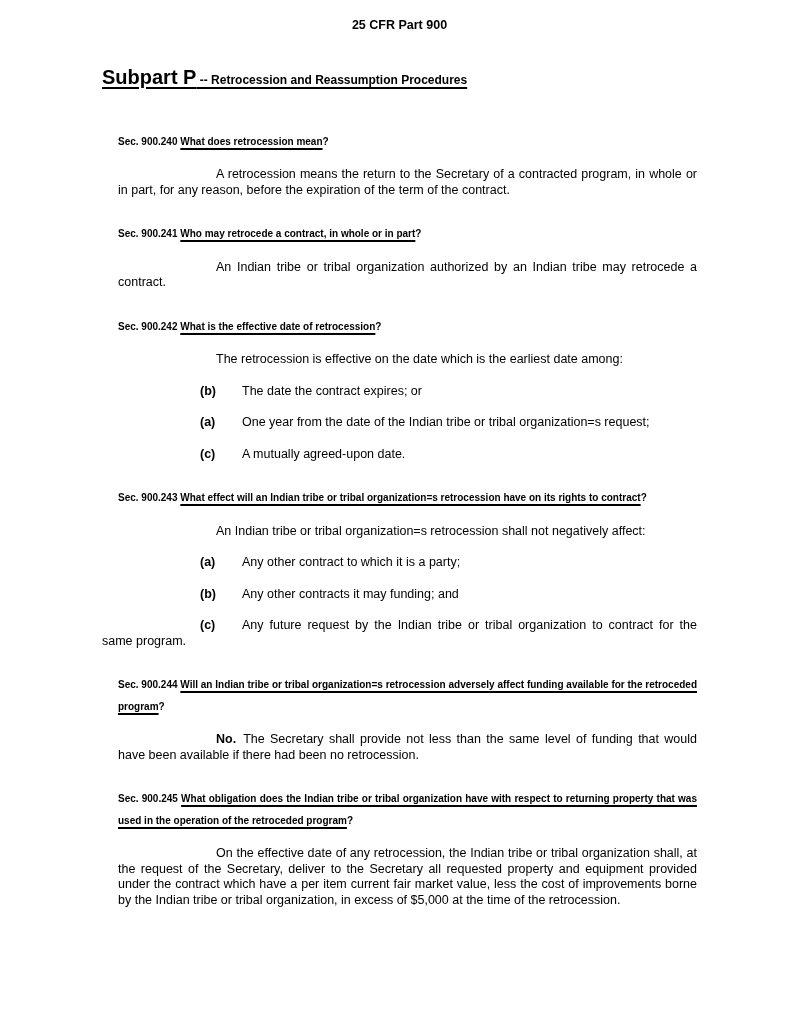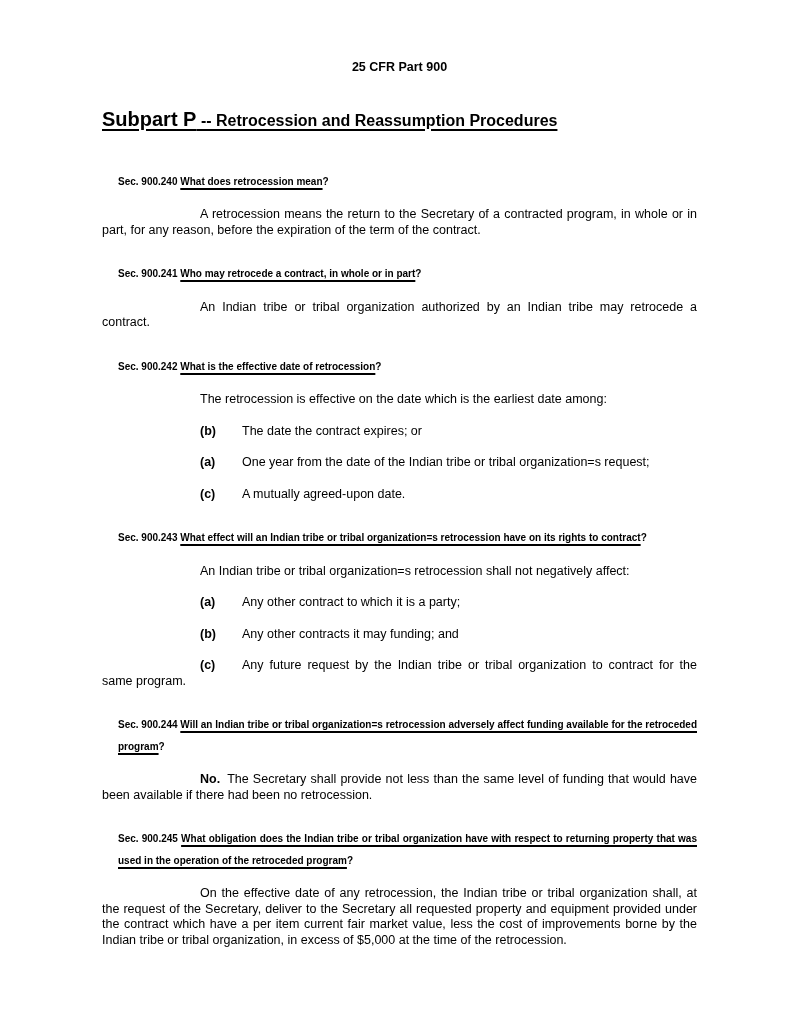--- a/index.html
+++ b/index.html
@@ -13,56 +13,56 @@
     overflow: hidden;
     color: #000000;
     font-family: "Liberation Sans", sans-serif;
     font-size: 12.5px;
     line-height: 15.5px;
   }
   .page {
     box-sizing: border-box;
     width: 800px;
     height: 1035px;
-    padding: 60px 103px 0 102px;
+    padding: 18px 103px 0 102px;
     background: #ffffff;
   }
   .doc-title {
     text-align: center;
     font-weight: bold;
     font-size: 12.5px;
     margin: 0 0 31px 0;
   }
   h1.subpart {
     font-size: 20px;
     line-height: 25px;
     font-weight: bold;
     margin: 0 0 38px 0;
     text-decoration: underline;
     text-decoration-thickness: 2px;
     text-underline-offset: 3px;
     white-space: nowrap;
   }
   h1.subpart .subpart-rest {
-    font-size: 16px;
+    font-size: 12px;
   }
   h2.sec-heading {
     font-size: 10px;
     line-height: 21.5px;
     font-weight: bold;
     text-align: justify;
     margin: 25px 0 15px 16px;
   }
   h2.sec-heading .q-underline {
     text-decoration: underline;
     text-decoration-thickness: 1.5px;
     text-underline-offset: 2.5px;
   }
   p.para {
-    margin: 0 0 16px 0;
+    margin: 0 0 16px 16px;
     text-indent: 98px;
     text-align: justify;
   }
   p.item {
     margin: 0 0 16px 0;
     text-indent: 98px;
     text-align: justify;
   }
   p.item .item-label {
     display: inline-block;

